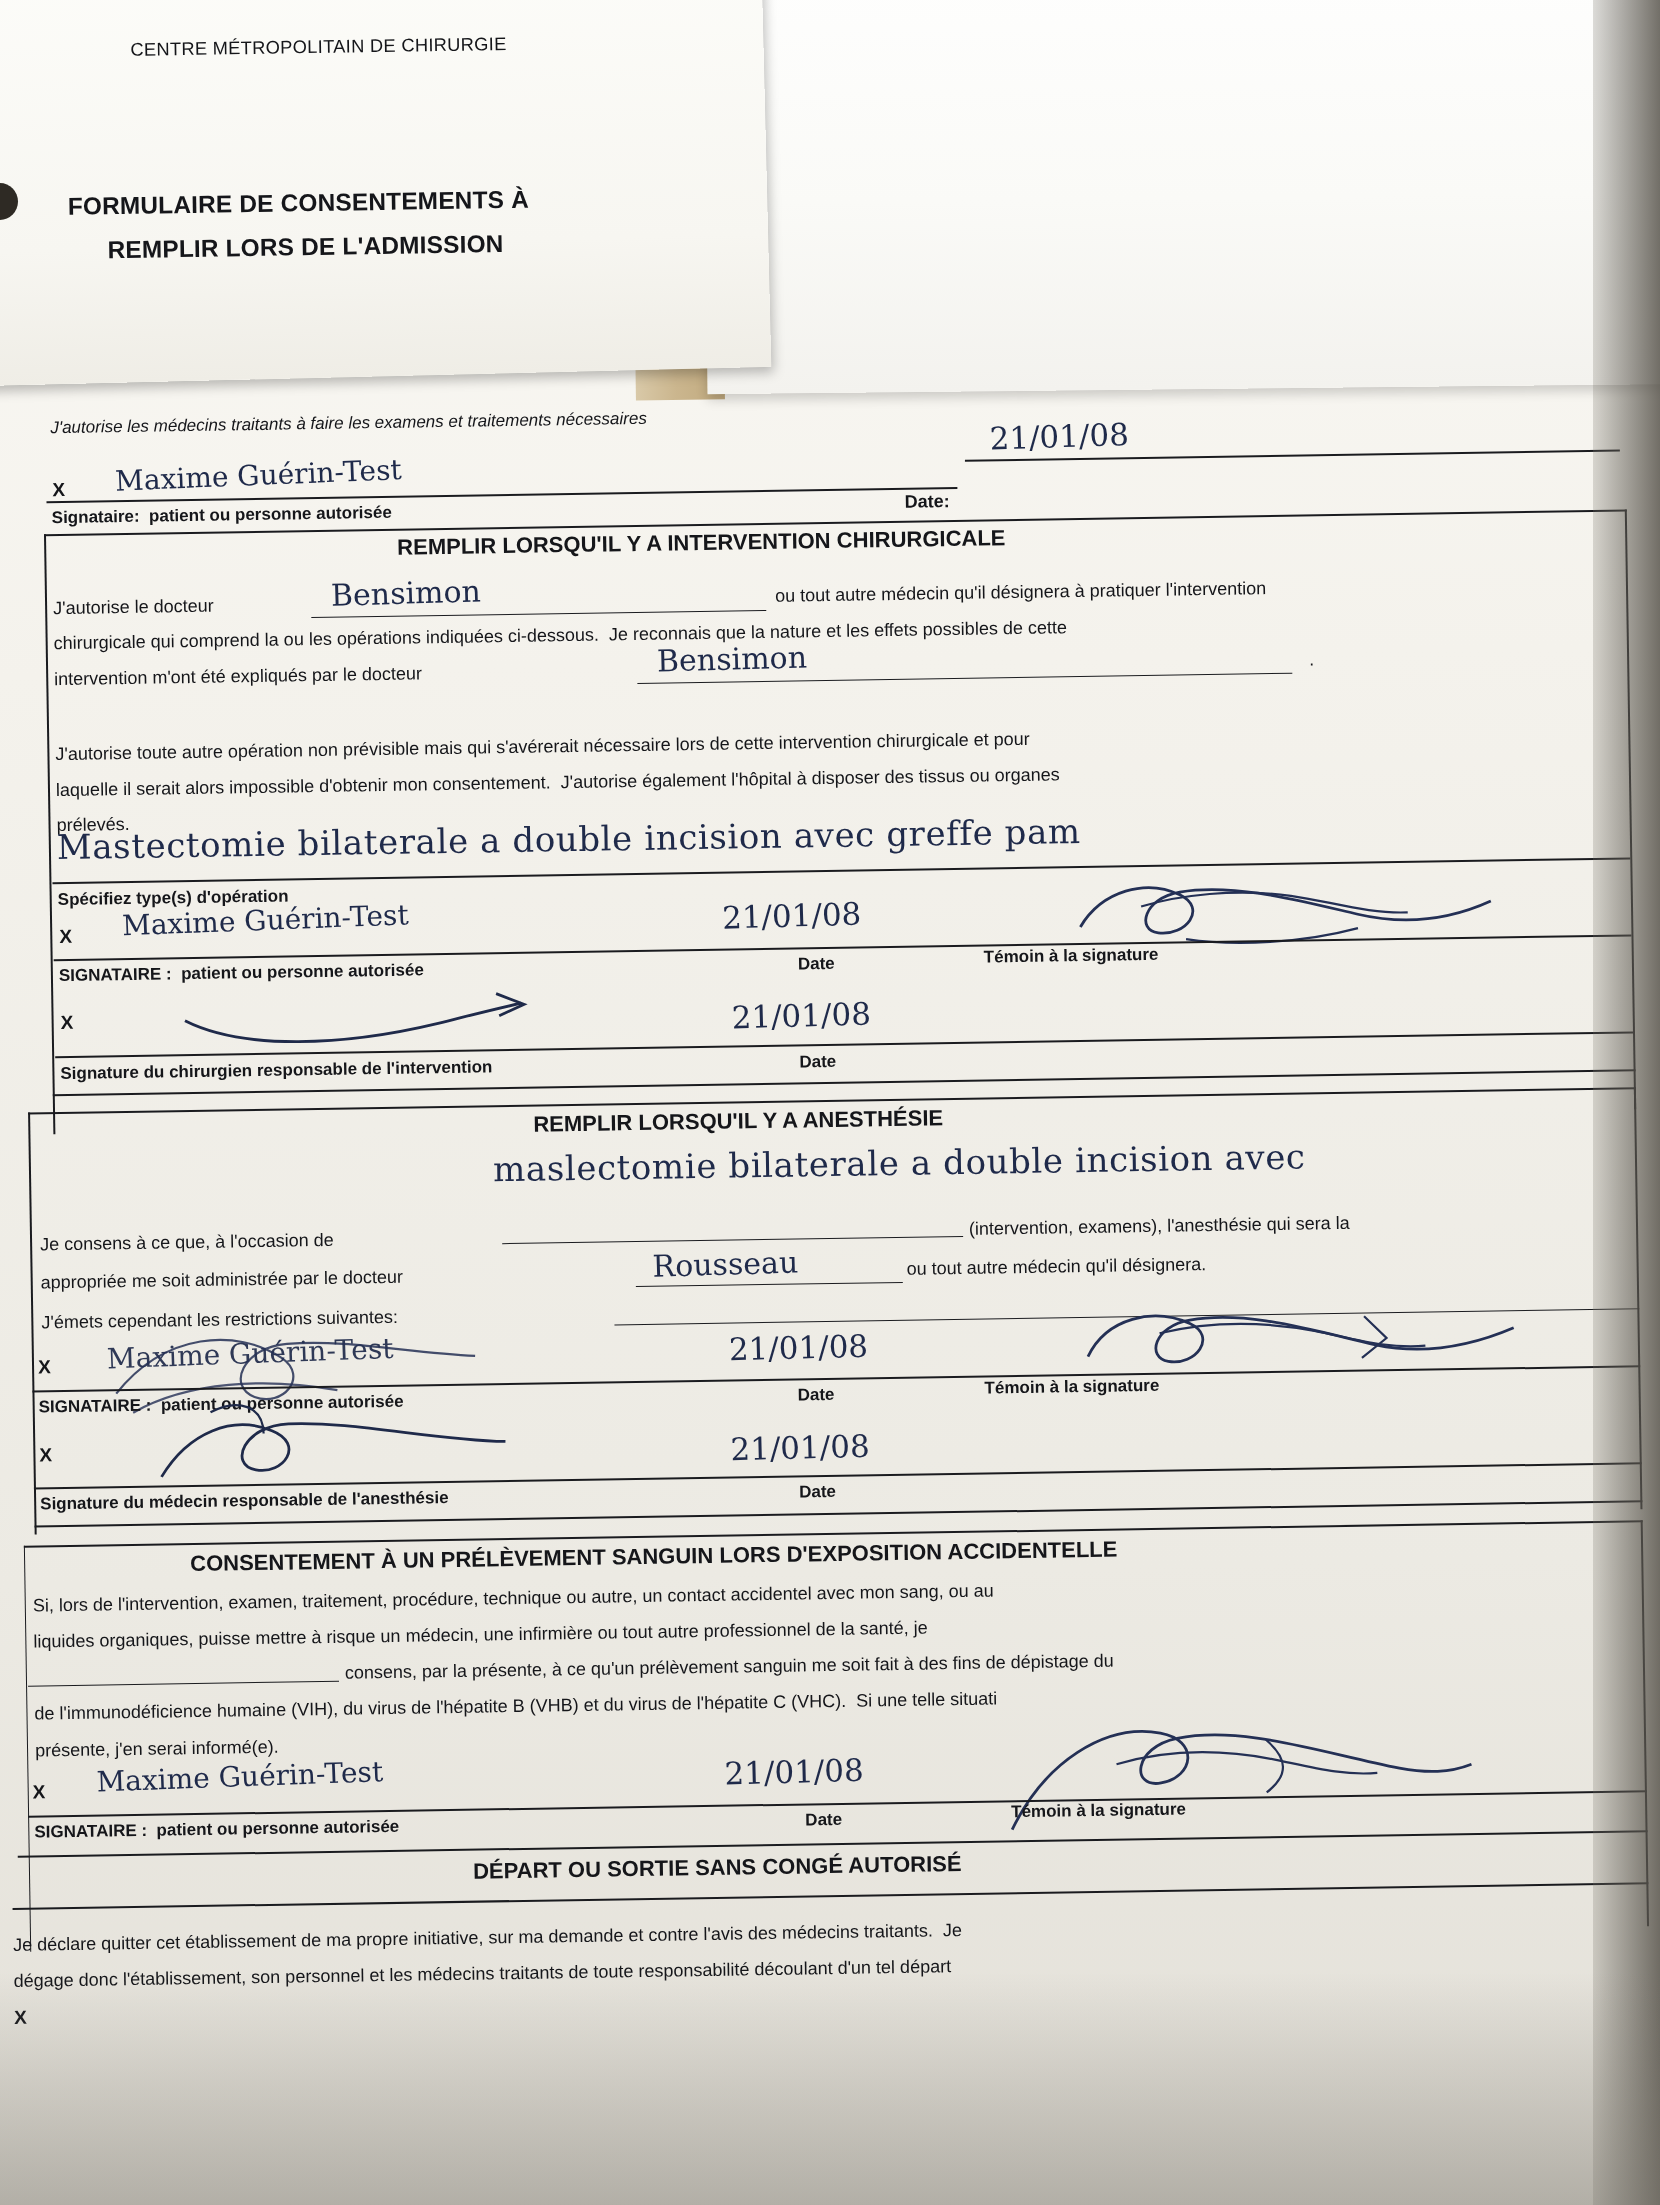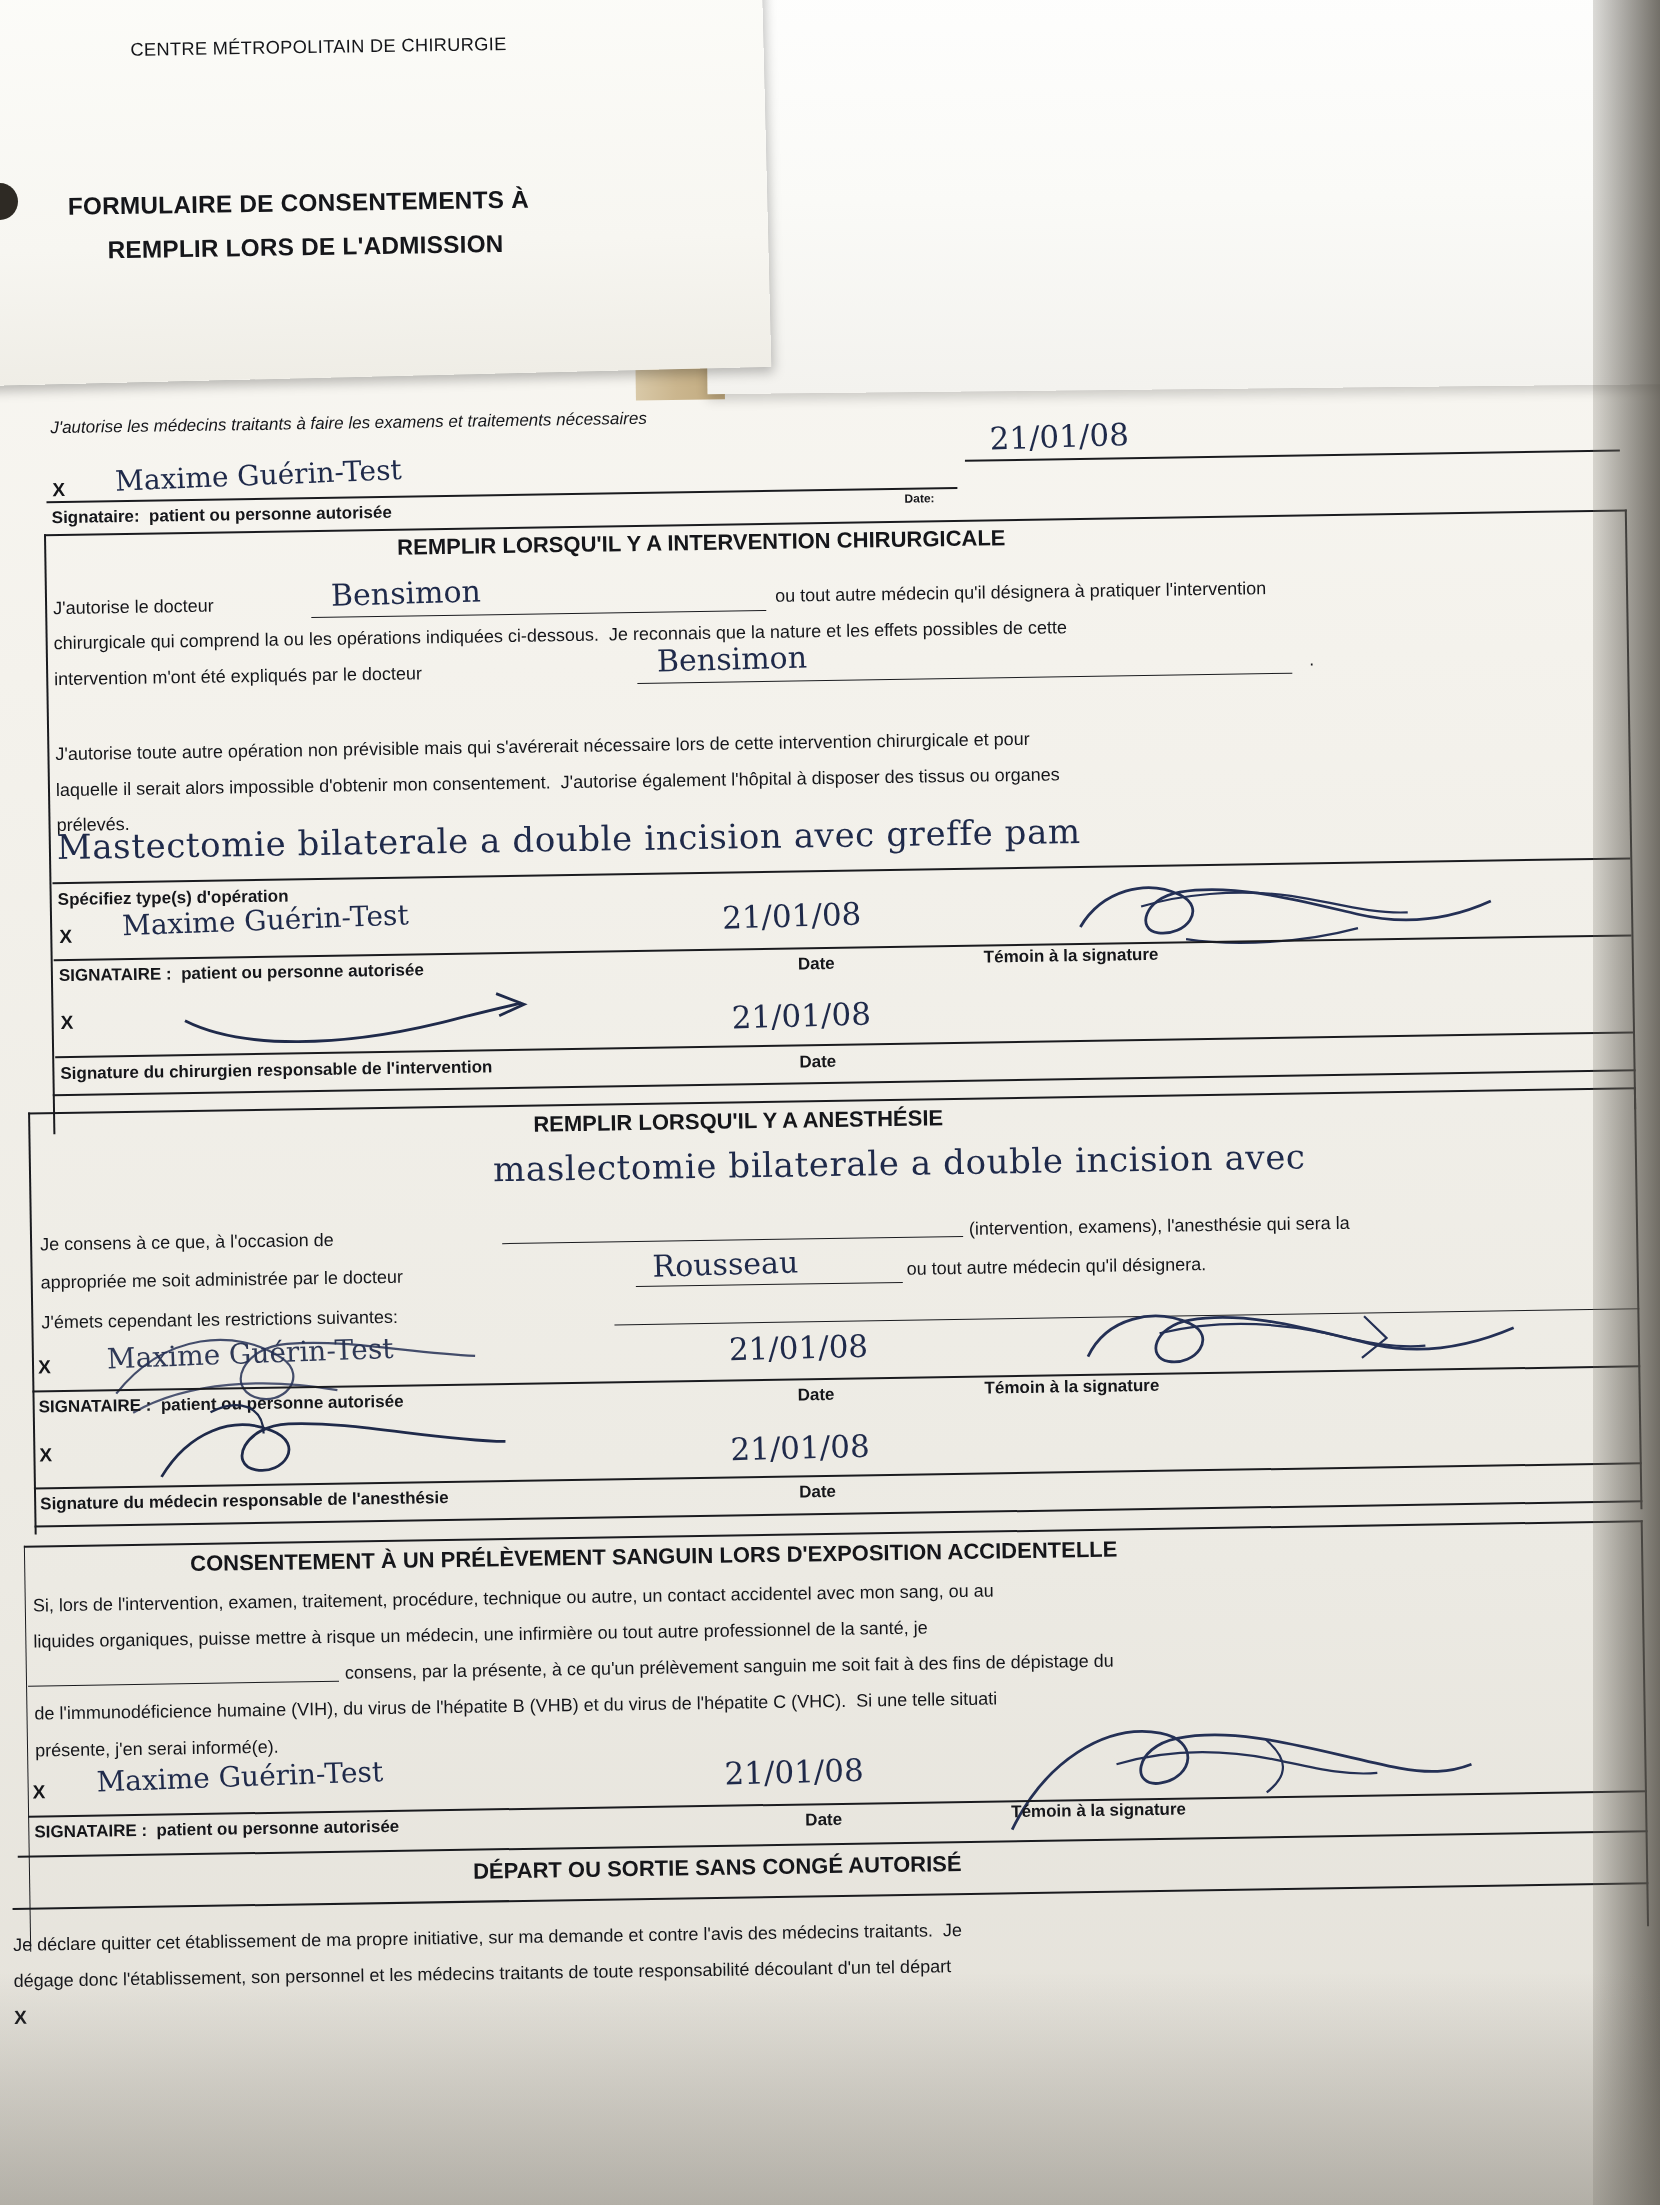--- a/index.html
+++ b/index.html
@@ -159,21 +159,21 @@
     <div class="t it" style="left:61px; top:406px; font-size:17px;">J'autorise les médecins traitants à faire les examens et traitements nécessaires</div>
 
     <div class="hw" style="left:1000px; top:422px; font-size:31px; transform:rotate(-1deg);">21/01/08</div>
     <div class="rule" style="left:975px; top:462px; width:655px;"></div>
 
     <div class="t b" style="left:62px; top:467px; font-size:19px;">X</div>
     <div class="hw" style="left:125px; top:450px; font-size:28px; transform:rotate(-1.4deg);">Maxime Guérin-Test</div>
     <div class="rule" style="left:56px; top:489px; width:911px;"></div>
 
     <div class="t b" style="left:61px; top:496px; font-size:17px;">Signataire:  patient ou personne autorisée</div>
-    <div class="t b" style="left:914px; top:493px; font-size:12px;">Date:</div>
+    <div class="t b" style="left:914px; top:493px; font-size:18px;">Date:</div>
 
     <div class="rule" style="left:53px; top:522px; width:1583px;"></div>
     <div class="vrule" style="left:53px; top:522px; height:600px;"></div>
     <div class="vrule" style="left:1634px; top:522px; height:600px;"></div>
 
     <div class="t b" style="left:406px; top:528px; font-size:22px;">REMPLIR LORSQU'IL Y A INTERVENTION CHIRURGICALE</div>
 
     <div class="t" style="left:61px; top:586px; font-size:18px;">J'autorise le docteur</div>
     <div class="hw" style="left:339px; top:569px; font-size:30px; transform:rotate(-0.8deg);">Bensimon</div>
     <div class="rule" style="left:319px; top:609px; width:455px; height:1.1px;"></div>

